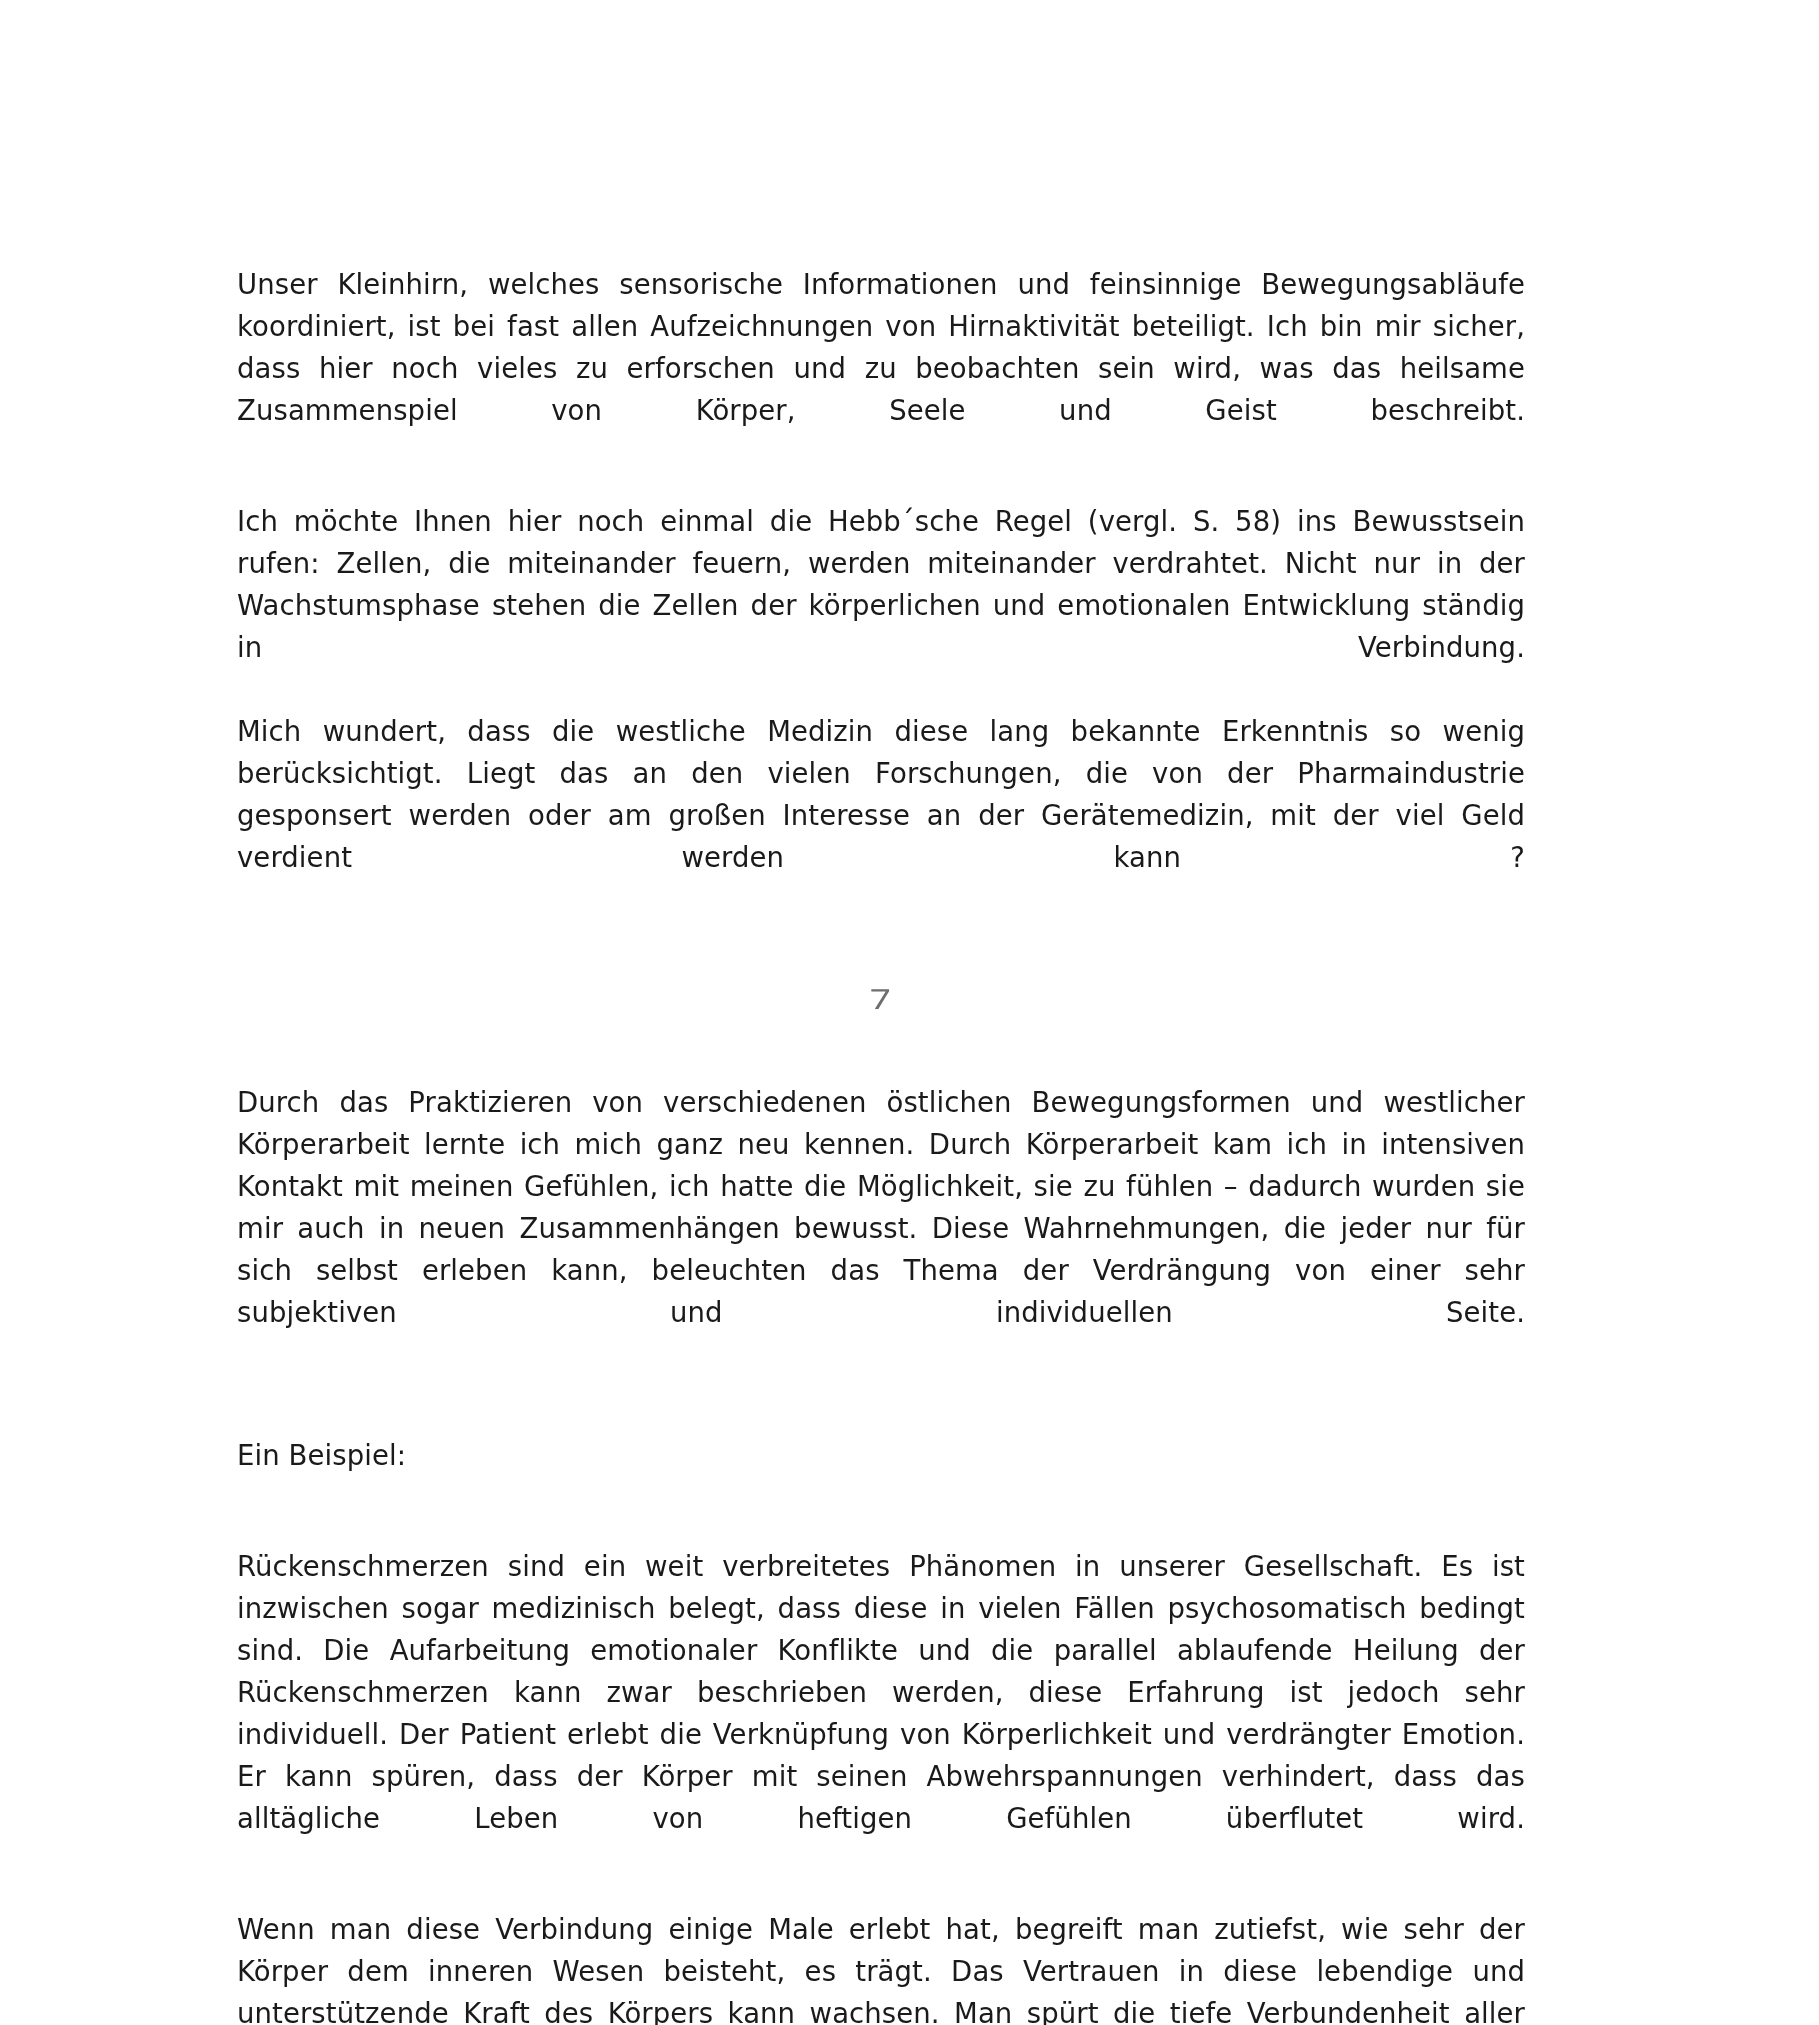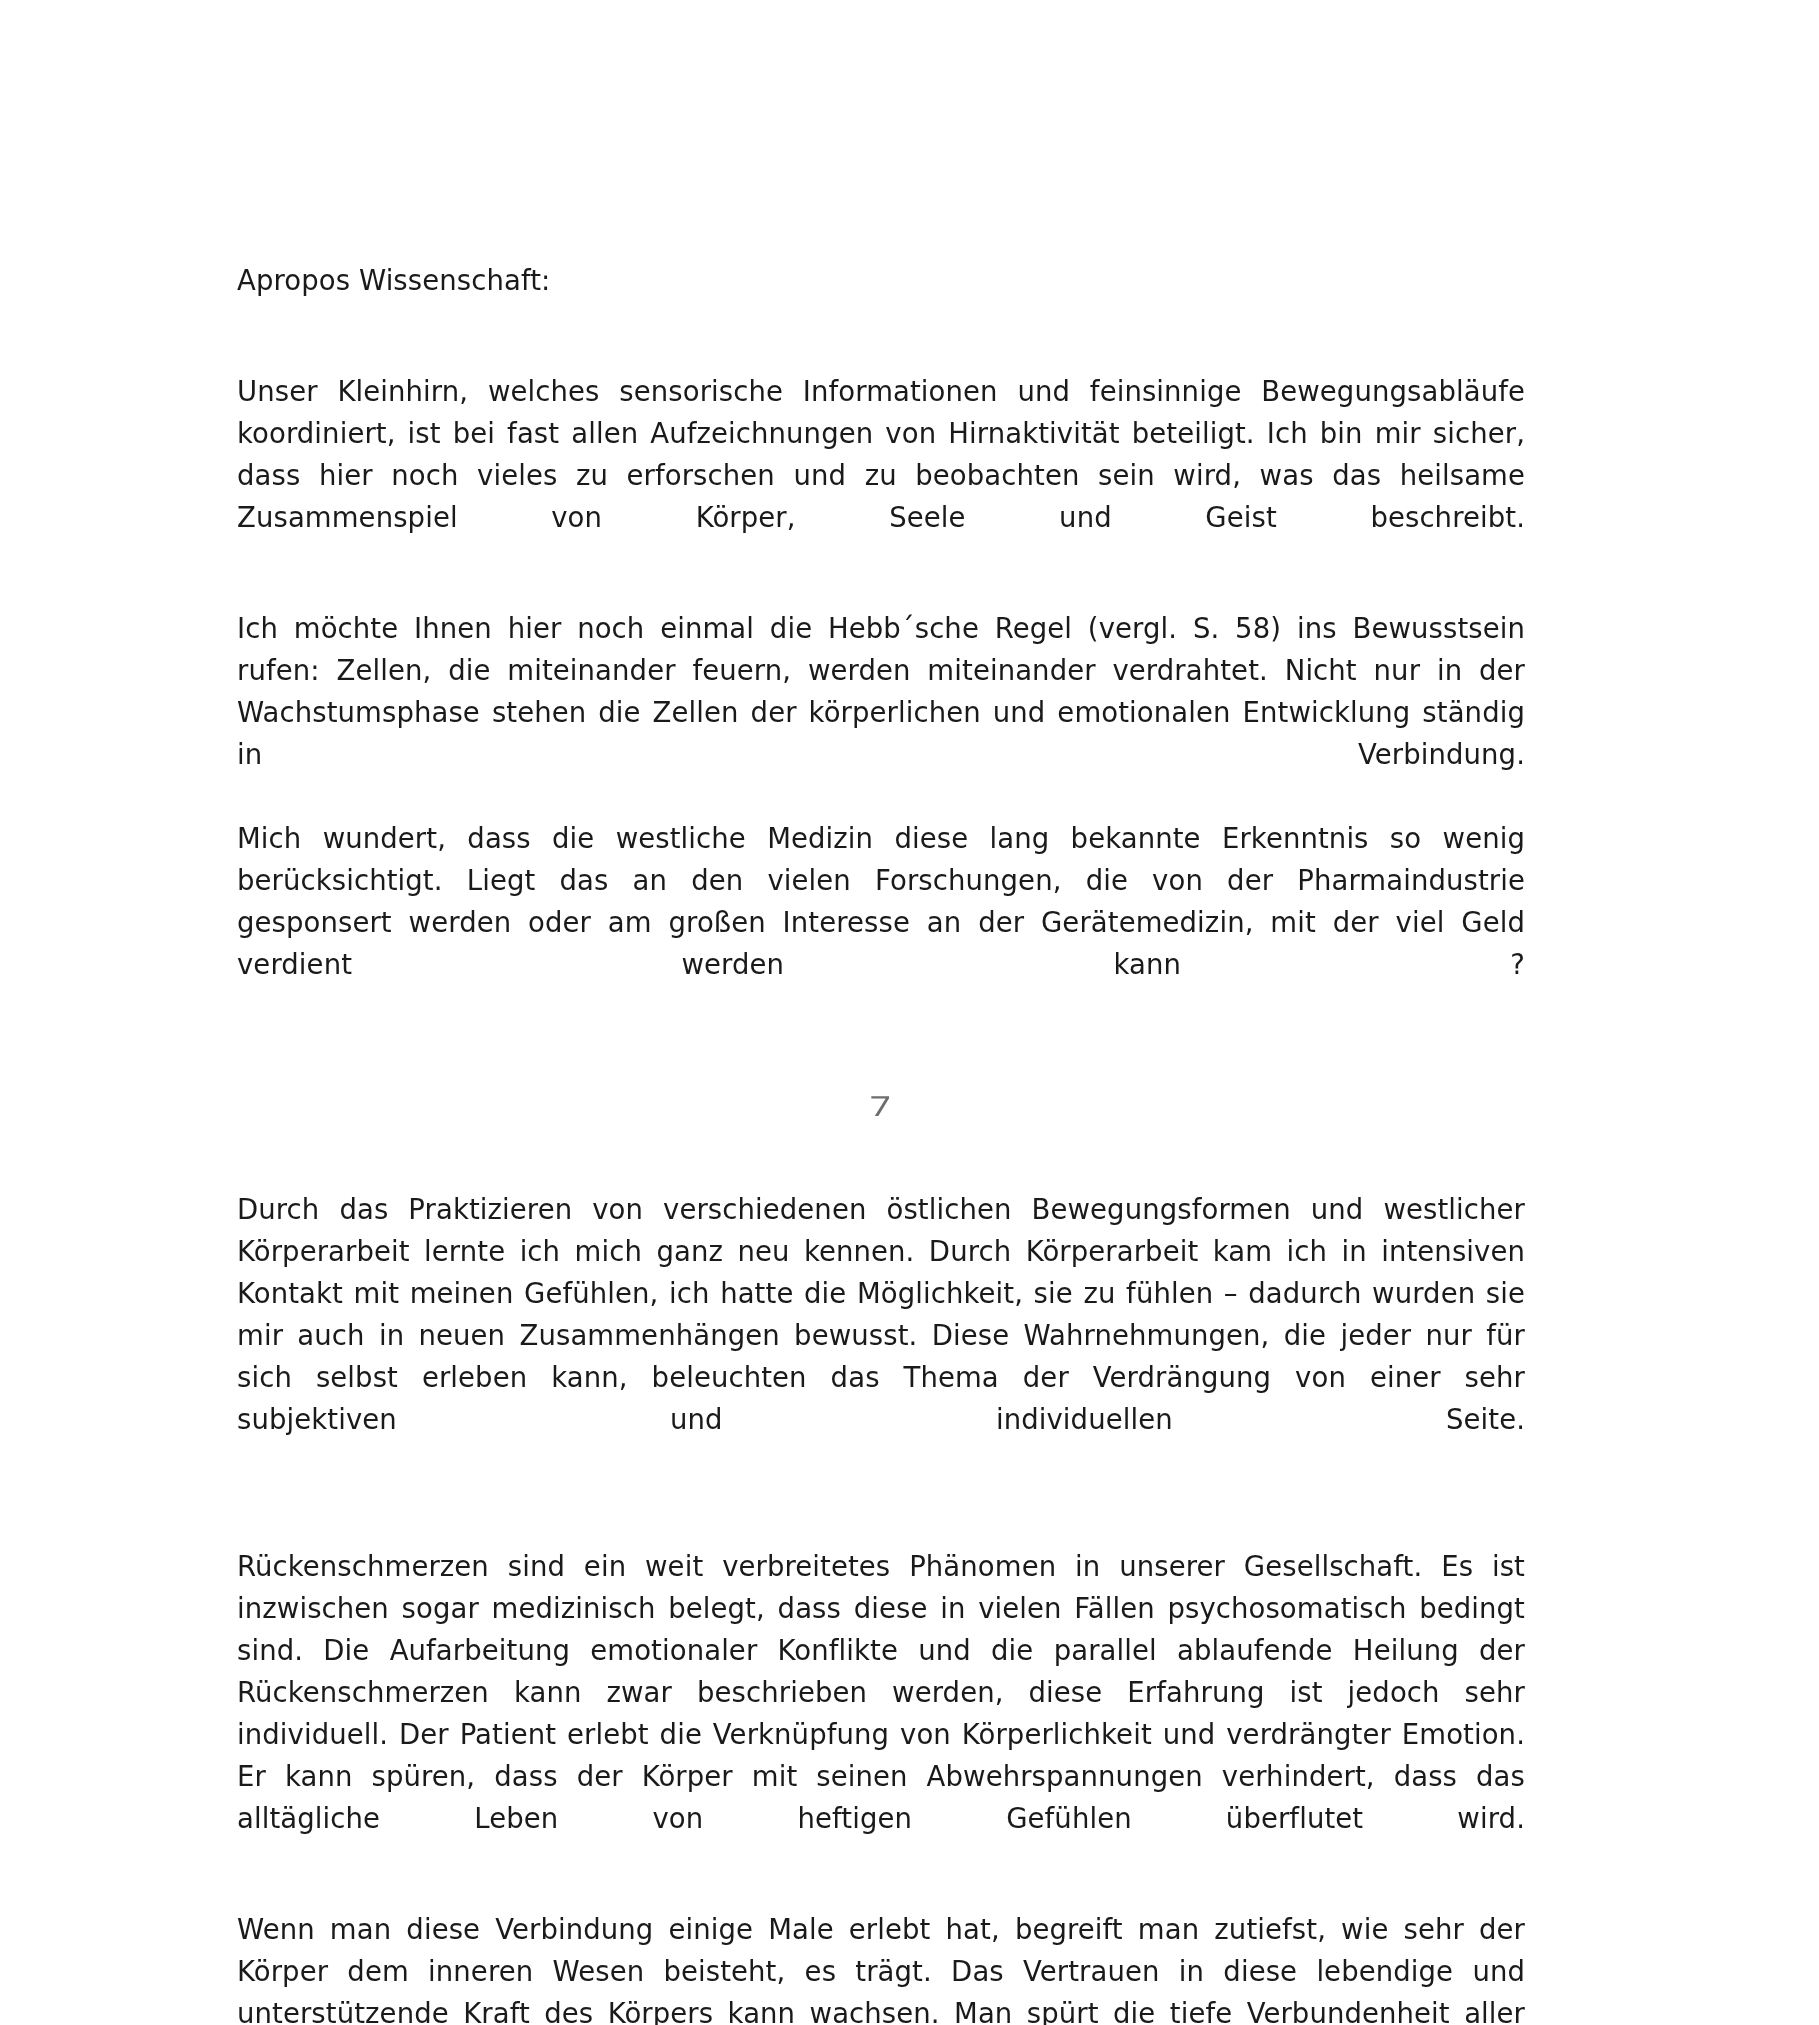--- a/index.html
+++ b/index.html
@@ -55,38 +55,38 @@
     width: 100%;
   }
 </style>
 </head>
 <body>
 
 <div class="page">
 
   <div class="content">
 
-    <p class="para plain">Apropos Wissenschaft:</p>
 
     <div class="gap-sm"></div>
 
     <p class="para">Unser Kleinhirn, welches sensorische Informationen und feinsinnige Bewegungsabläufe koordiniert, ist bei fast allen Aufzeichnungen von Hirnaktivität beteiligt. Ich bin mir sicher, dass hier noch vieles zu erforschen und zu beobachten sein wird, was das heilsame Zusammenspiel von Körper, Seele und Geist beschreibt.</p>
 
     <div class="gap-sm"></div>
 
     <p class="para" style="margin-bottom:0;">Ich möchte Ihnen hier noch einmal die Hebb´sche Regel (vergl. S. 58) ins Bewusstsein rufen: Zellen, die miteinander feuern, werden miteinander verdrahtet. Nicht nur in der Wachstumsphase stehen die Zellen der körperlichen und emotionalen Entwicklung ständig in Verbindung.</p>
 
     <p class="para">Mich wundert, dass die westliche Medizin diese lang bekannte Erkenntnis so wenig berücksichtigt. Liegt das an den vielen Forschungen, die von der Pharmaindustrie gesponsert werden oder am großen Interesse an der Gerätemedizin, mit der viel Geld verdient werden kann ?</p>
 
     <div class="ornament">⁊</div>
 
     <p class="para">Durch das Praktizieren von verschiedenen östlichen Bewegungsformen und westlicher Körperarbeit lernte ich mich ganz neu kennen. Durch Körperarbeit kam ich in intensiven Kontakt mit meinen Gefühlen, ich hatte die Möglichkeit, sie zu fühlen – dadurch wurden sie mir auch in neuen Zusammenhängen bewusst. Diese Wahrnehmungen, die jeder nur für sich selbst erleben kann, beleuchten das Thema der Verdrängung von einer sehr subjektiven und individuellen Seite.</p>
 
     <div class="gap-md"></div>
 
+    <p class="para plain">Ein Beispiel:</p>
 
     <div class="gap-sm"></div>
 
     <p class="para">Rückenschmerzen sind ein weit verbreitetes Phänomen in unserer Gesellschaft. Es ist inzwischen sogar medizinisch belegt, dass diese in vielen Fällen psychosomatisch bedingt sind. Die Aufarbeitung emotionaler Konflikte und die parallel ablaufende Heilung der Rückenschmerzen kann zwar beschrieben werden, diese Erfahrung ist jedoch sehr individuell. Der Patient erlebt die Verknüpfung von Körperlichkeit und verdrängter Emotion. Er kann spüren, dass der Körper mit seinen Abwehrspannungen verhindert, dass das alltägliche Leben von heftigen Gefühlen überflutet wird.</p>
 
     <div class="gap-sm"></div>
 
     <p class="para">Wenn man diese Verbindung einige Male erlebt hat, begreift man zutiefst, wie sehr der Körper dem inneren Wesen beisteht, es trägt. Das Vertrauen in diese lebendige und unterstützende Kraft des Körpers kann wachsen. Man spürt die tiefe Verbundenheit aller Ebenen von Körper, Seele und Geist. Durch das gestärkte Vertrauen kann man mehr und mehr die sonst übliche geistige Kontrolle aufgeben.</p>
 
   </div>

